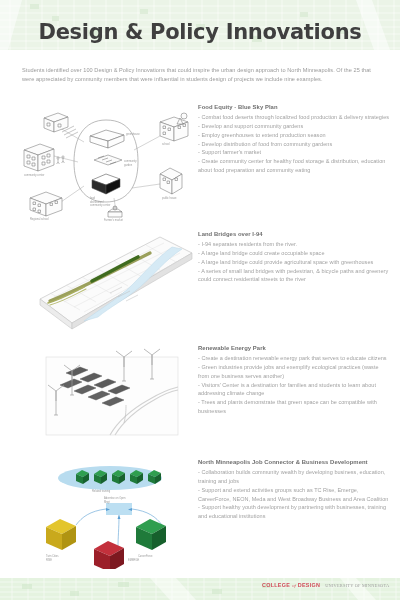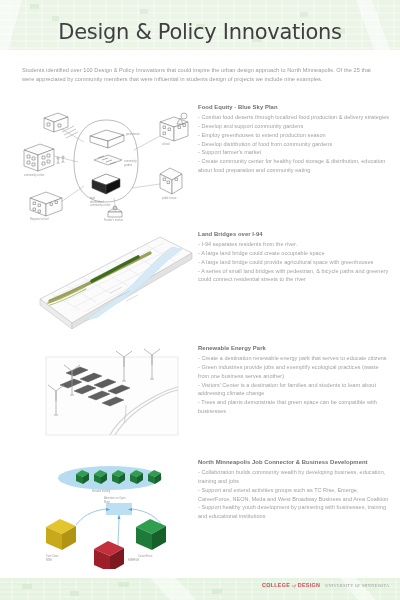--- a/index.html
+++ b/index.html
@@ -15,21 +15,21 @@
   
   .mapband{position:absolute;left:0;width:400px;overflow:hidden;background:#eef6ea;}
   .mapband .tex{position:absolute;inset:0;}
   #header-band{top:0;height:50px;}
   #footer-band{top:578px;height:22px;}
 
   
   #poster-title{
     position:absolute;left:0;top:6px;width:400px;
     text-align:center;
-    font-size:21px;font-weight:normal;letter-spacing:-0.3px;
+    font-size:21px;font-weight:bold;letter-spacing:-0.3px;
     color:#3f3f3f;
     font-family:"DejaVu Sans", sans-serif;
   }
 
   
   #intro{
     position:absolute;left:22px;top:60px;width:358px;
     font-size:5.6px;line-height:1.62;color:#9a9a9a;letter-spacing:0.05px;
   }
 

